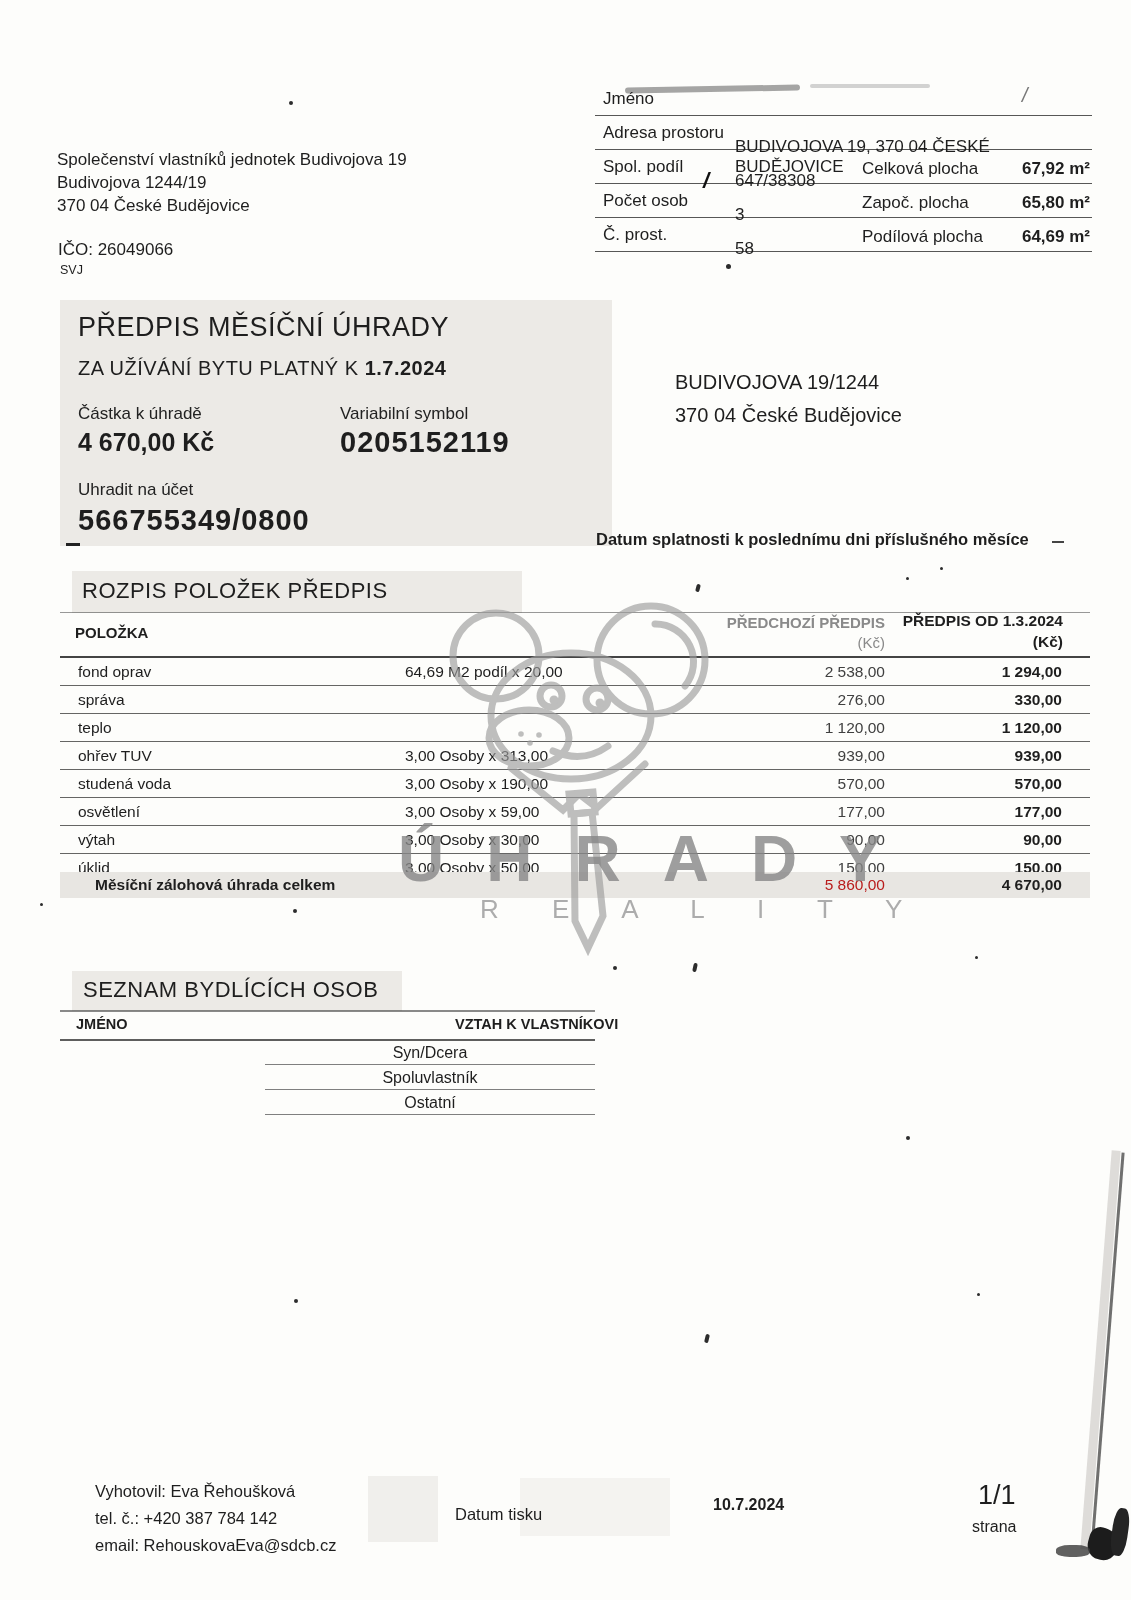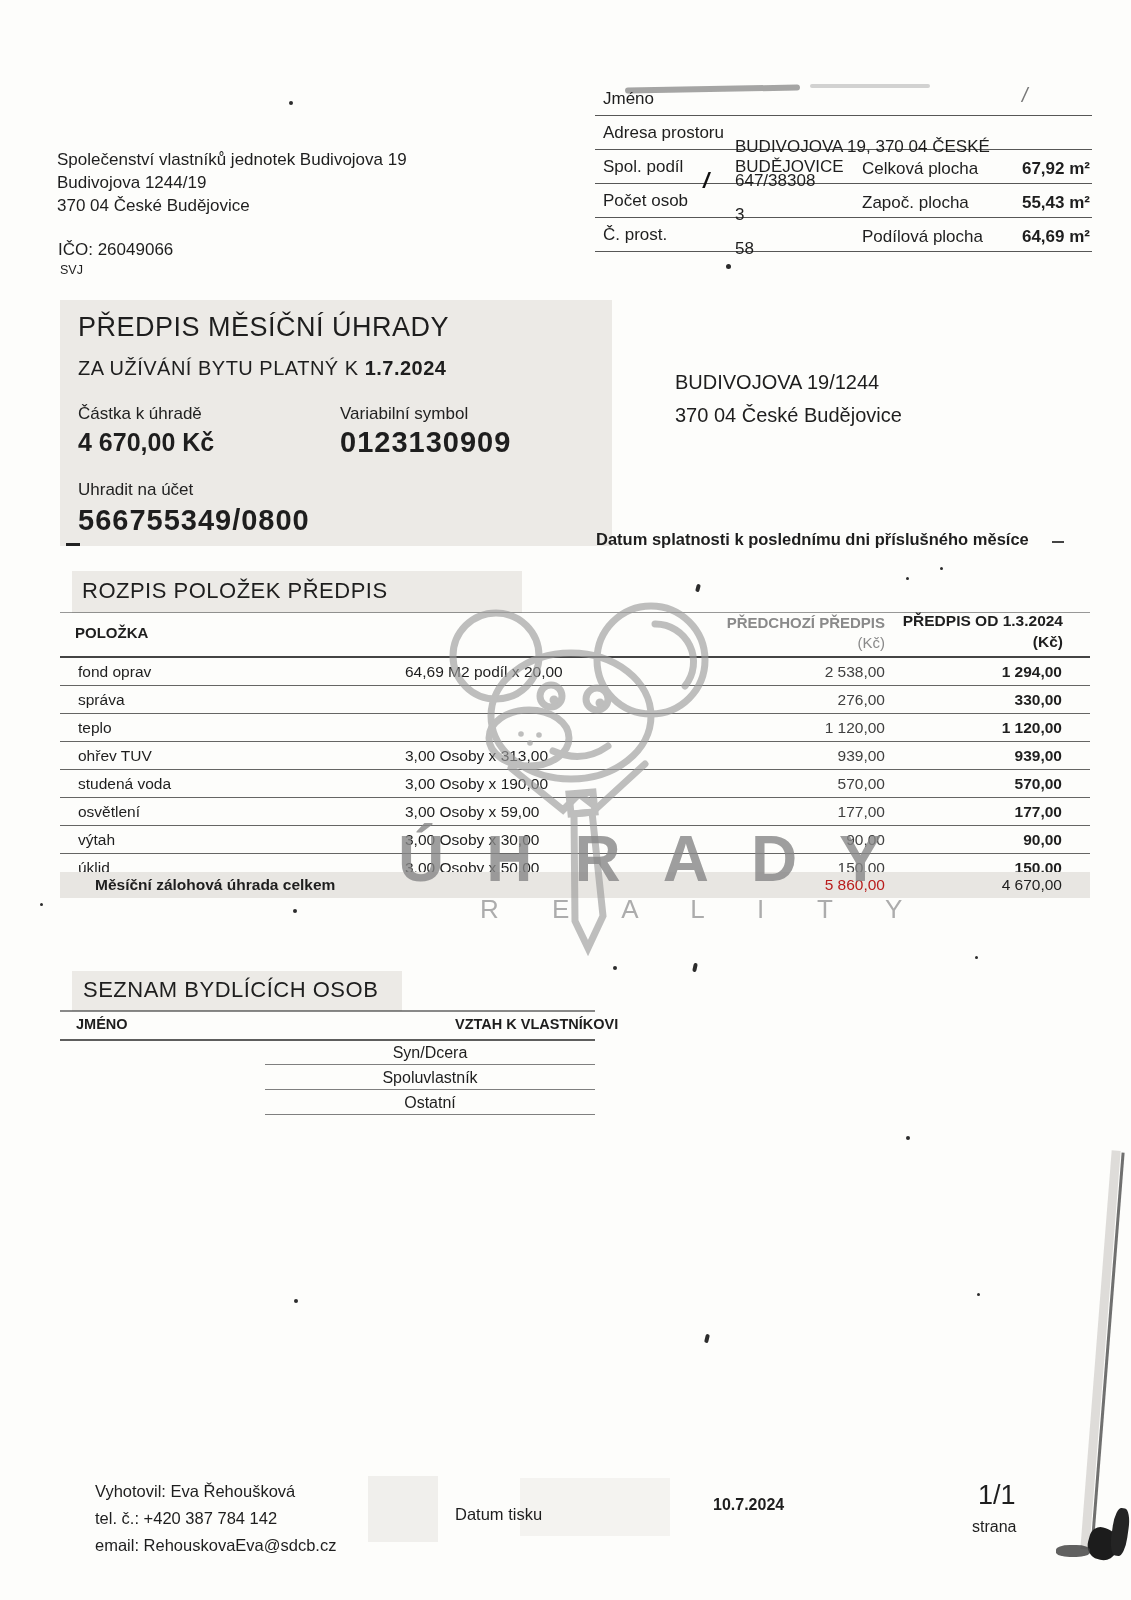--- a/index.html
+++ b/index.html
@@ -51,21 +51,21 @@
   .colnew2{right:calc(1131px - 1063px); top:633px; font-size:15.5px; font-weight:bold;}
   .items-rows{left:60px; top:656px; width:1030px; border-top:2px solid rgba(35,35,35,.85);}
   .item-row{position:relative; height:27px; border-bottom:1.3px solid rgba(50,50,50,.75);}
   .item-row .i-name{position:absolute; left:18px; top:5px; font-size:15.5px;}
   .item-row .i-qty{position:absolute; left:345px; top:5px; font-size:15.5px;}
   .item-row .i-prev{position:absolute; right:205px; top:5px; font-size:15.5px; color:#404040;}
   .item-row .i-new{position:absolute; right:28px; top:5px; font-size:15.5px; font-weight:bold;}
   .total-band{left:60px; top:872px; width:1030px; height:26px; background:#e8e6e2;}
   .total-name{left:95px; top:876px; font-size:15.5px; font-weight:bold;}
   .total-prev{right:calc(1131px - 885px); top:876px; font-size:15.5px; color:#b91c1c;}
-  .total-new{right:calc(1131px - 1062px); top:876px; font-size:15.5px; font-weight:normal;}
+  .total-new{right:calc(1131px - 1062px); top:876px; font-size:15.5px; font-weight:bold;}
   
   .wm{pointer-events:none;}
   .wm-svg{left:393px; top:596px; opacity:.65;}
   .wm-brand{left:398px; top:822px; font-size:64px; font-weight:bold; letter-spacing:42px; color:#878787; opacity:.8; white-space:nowrap;}
   .wm-sub{left:480px; top:894px; font-size:26px; letter-spacing:23px; color:#9f9f9f; opacity:.85; white-space:nowrap;}
   
   .res-band{left:72px; top:971px; width:330px; height:40px;}
   .res-head{left:83px; top:977px; font-size:22px; letter-spacing:.5px;}
   .res-rule1{left:60px; top:1010px; width:535px; height:1.5px; background:rgba(60,60,60,.6);}
   .res-col1{left:76px; top:1016px; font-size:14.5px; font-weight:bold;}
@@ -118,40 +118,40 @@
     <div class="info-row">
       <span class="lab">Spol. podíl</span>
       <span class="val">647/38308</span>
       <span class="lab2">Celková plocha</span>
       <span class="val2">67,92 m²</span>
     </div>
     <div class="info-row">
       <span class="lab">Počet osob</span>
       <span class="val">3</span>
       <span class="lab2">Započ. plocha</span>
-      <span class="val2">55,43 m²</span>
+      <span class="val2">65,80 m²</span>
     </div>
     <div class="info-row">
       <span class="lab">Č. prost.</span>
       <span class="val">58</span>
       <span class="lab2">Podílová plocha</span>
       <span class="val2">64,69 m²</span>
     </div>
   </div>
 
   <div class="abs shade titleband"></div>
   <div class="abs t1">PŘEDPIS MĚSÍČNÍ ÚHRADY</div>
   <div class="abs t2">
     <span>ZA UŽÍVÁNÍ BYTU PLATNÝ K</span>
     <span class="b">1.7.2024</span>
   </div>
   <div class="abs lbl amount-lab">Částka k úhradě</div>
   <div class="abs amount-val">4 670,00 Kč</div>
   <div class="abs lbl vs-lab">Variabilní symbol</div>
-  <div class="abs vs-val">0123130909</div>
+  <div class="abs vs-val">0205152119</div>
   <div class="abs lbl acc-lab">Uhradit na účet</div>
   <div class="abs acc-val">566755349/0800</div>
   <div class="abs dash-l"></div>
   <div class="abs dash-r"></div>
 
   <div class="abs recipient">
     <div>BUDIVOJOVA 19/1244</div>
     <div>370 04 České Budějovice</div>
   </div>
   <div class="abs duenote">Datum splatnosti k poslednímu dni příslušného měsíce</div>

